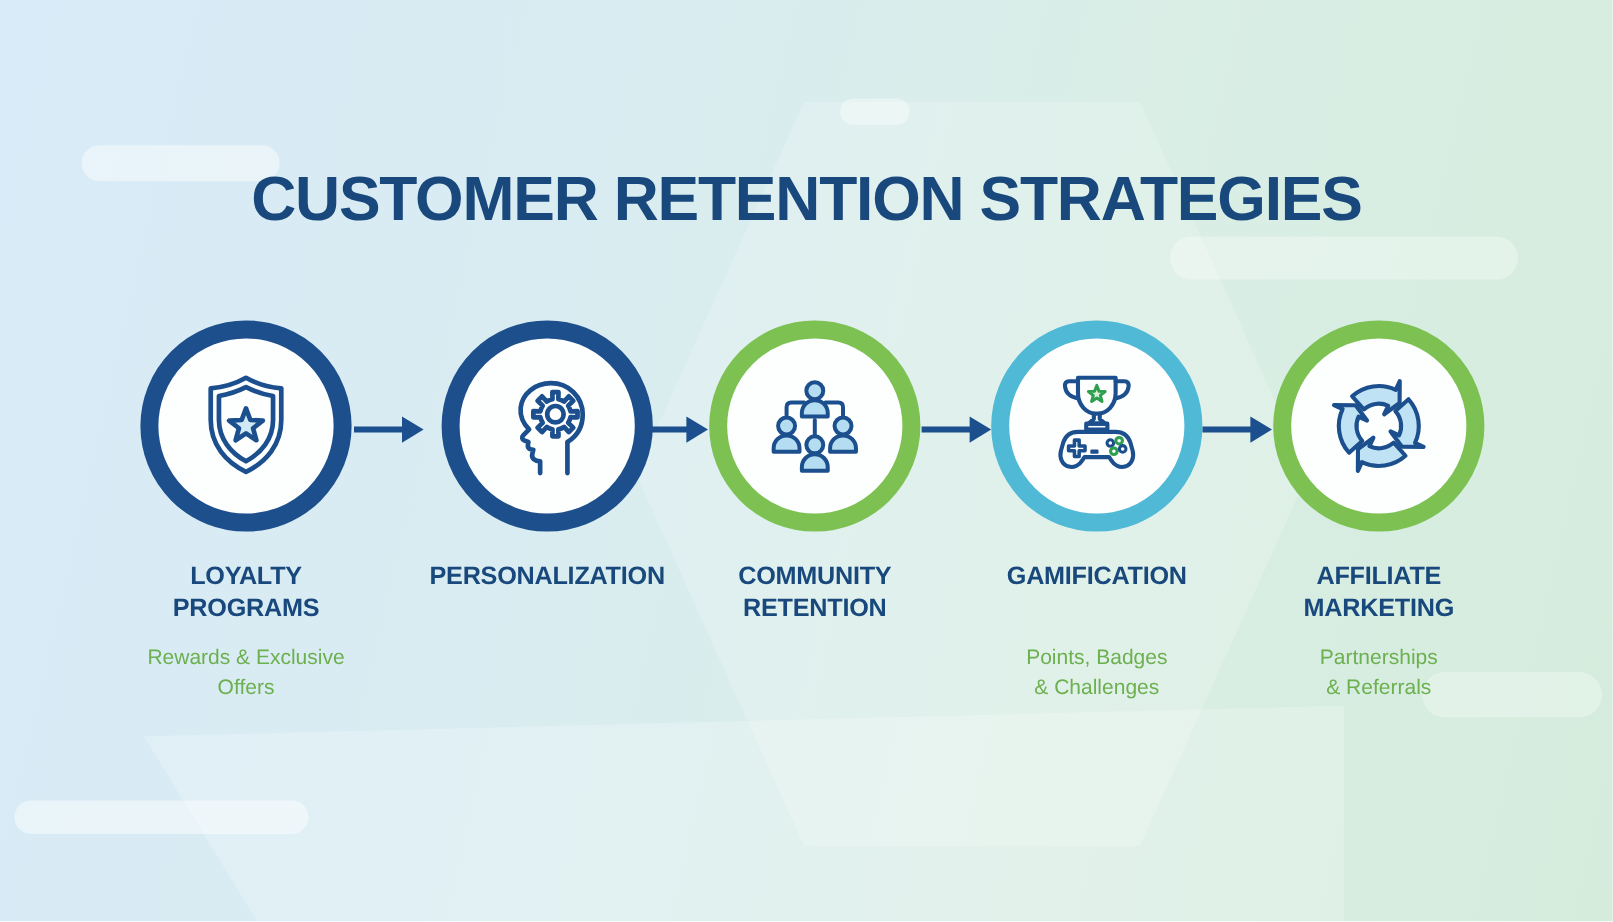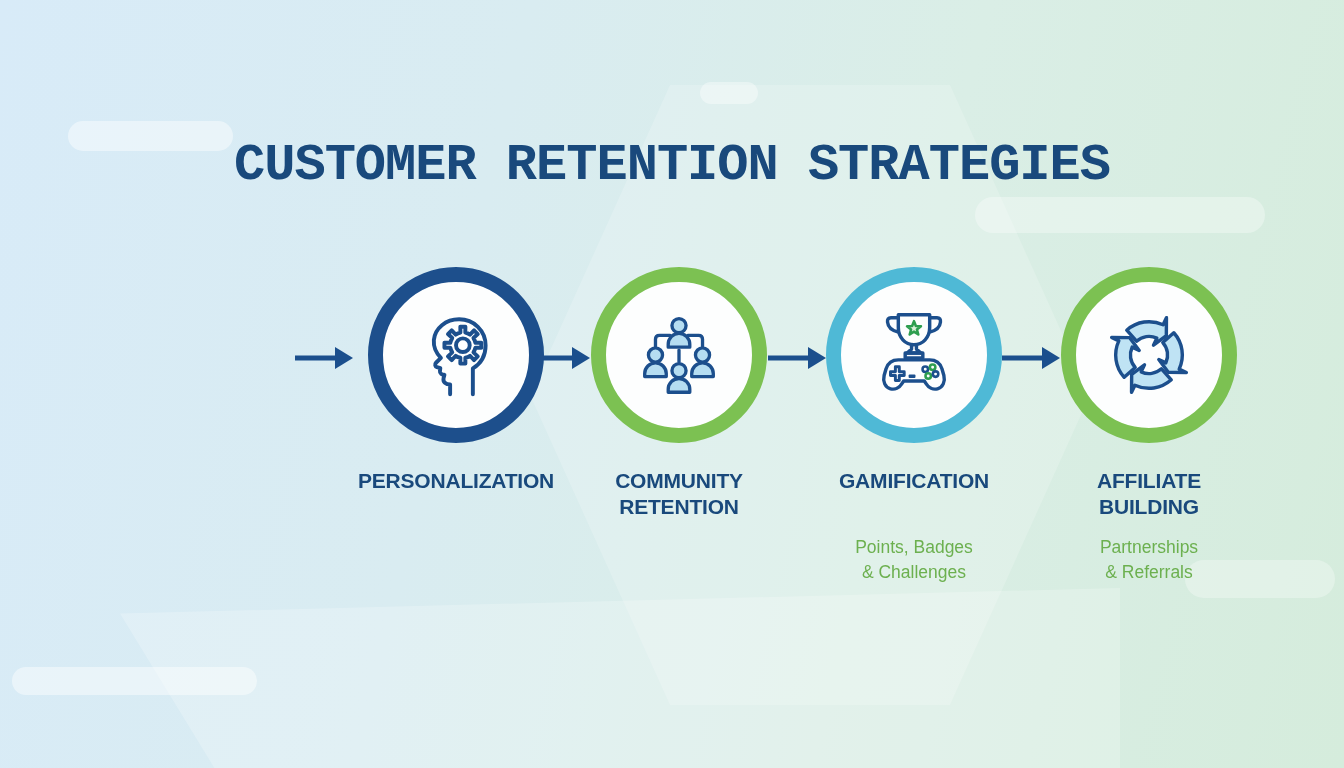--- a/index.html
+++ b/index.html
@@ -52,39 +52,54 @@
 <div class="stage">
 
   <div class="bg-hex"></div>
   <div class="bg-band"></div>
   <div class="bg-pill" style="left:68px;top:121px;width:165px;height:30px;"></div>
   <div class="bg-pill" style="left:700px;top:82px;width:58px;height:22px;background:rgba(255,255,255,.38);"></div>
   <div class="bg-pill" style="left:975px;top:197px;width:290px;height:36px;background:rgba(255,255,255,.32);"></div>
   <div class="bg-pill" style="left:12px;top:667px;width:245px;height:28px;"></div>
   <div class="bg-pill" style="left:1185px;top:560px;width:150px;height:38px;background:rgba(255,255,255,.30);"></div>
 
-  <h1 class="main-title" style="color: rgb(25, 73, 124); font-family: Liberation Mono, monospace;">CUSTOMER RETENTION STRATEGIES</h1>
+  <h1 class="main-title" style="color: rgb(25, 73, 124);">CUSTOMER RETENTION STRATEGIES</h1>
 
   <svg class="arrow" style="left: 293px; color: rgb(27, 79, 141);" width="62" height="26" viewBox="0 0 62 26">
       <line x1="2" y1="13" x2="44" y2="13" stroke="currentColor" stroke-width="5"></line>
       <polygon points="42,2 60,13 42,24" fill="currentColor"></polygon>
     </svg>
   <svg class="arrow" style="left: 530px; color: rgb(27, 79, 141);" width="62" height="26" viewBox="0 0 62 26">
       <line x1="2" y1="13" x2="44" y2="13" stroke="currentColor" stroke-width="5"></line>
       <polygon points="42,2 60,13 42,24" fill="currentColor"></polygon>
     </svg>
   <svg class="arrow" style="left: 766px; color: rgb(27, 79, 141);" width="62" height="26" viewBox="0 0 62 26">
       <line x1="2" y1="13" x2="44" y2="13" stroke="currentColor" stroke-width="5"></line>
       <polygon points="42,2 60,13 42,24" fill="currentColor"></polygon>
     </svg>
   <svg class="arrow" style="left: 1000px; color: rgb(27, 79, 141);" width="62" height="26" viewBox="0 0 62 26">
       <line x1="2" y1="13" x2="44" y2="13" stroke="currentColor" stroke-width="5"></line>
       <polygon points="42,2 60,13 42,24" fill="currentColor"></polygon>
     </svg>
 
+  <div class="col" style="left:95px">
+    <div class="circle" style="border-color: rgb(29, 79, 140);">
+      <svg width="98" height="98" viewBox="0 0 100 100">
+        <g fill="none" stroke="#1c4f8d" stroke-width="4" stroke-linejoin="round" stroke-linecap="round">
+          <path d="M50 9 C57 13 68 17 80 18 L80 45 C80 66 67 81 50 89 C33 81 20 66 20 45 L20 18 C32 17 43 13 50 9 Z"></path>
+          <path d="M50 17 C56 20 64 23 73 24.5 L73 45 C73 61 63 73 50 80 C37 73 27 61 27 45 L27 24.5 C36 23 44 20 50 17 Z"></path>
+          <path d="M50 35 L53.7 44.9 L64.3 45.4 L56.0 51.9 L58.8 62.1 L50 56.3 L41.2 62.1 L44.0 51.9 L35.7 45.4 L46.3 44.9 Z" fill="#cfe9f6"></path>
+        </g>
+      </svg>
+    </div>
+    <div class="s-title">LOYALTY
+PROGRAMS</div>
+    <div class="s-sub">Rewards &amp; Exclusive
+Offers</div>
+  </div>
 
   <div class="col" style="left:346px">
     <div class="circle" style="border-color: rgb(29, 79, 140);">
       <svg width="98" height="98" viewBox="0 0 100 100">
         <g fill="none" stroke="#1c4f8d" stroke-width="4" stroke-linejoin="round" stroke-linecap="round">
           <path d="M44 90 V80 C39.5 80 36.5 77.5 37.3 73.8 L38.2 70.2 C35.8 70.2 33.2 69.2 33.6 66.2 L34 63.5 L30.6 62.4 C28.6 61.7 28.1 59.4 29.6 57.9 L34.6 52.9 C29.6 47.9 26.9 41.2 27.4 34.7 C28.6 22.7 39.6 13.6 53.2 13.6 C68.2 13.6 80.2 25.2 80.2 40.2 C80.2 50.2 75.2 58.7 67.2 63.7 V90"></path>
           <g transform="translate(57,40)">
             <path fill="#ffffff" d="M12.8 -2.5 L18.8 -2.6 L18.8 2.6 L12.8 2.5 A13 13 0 0 1 10.8 7.3 L15.2 11.4 L11.4 15.2 L7.3 10.8 A13 13 0 0 1 2.5 12.8 L2.6 18.8 L-2.6 18.8 L-2.5 12.8 A13 13 0 0 1 -7.3 10.8 L-11.4 15.2 L-15.2 11.4 L-10.8 7.3 A13 13 0 0 1 -12.8 2.5 L-18.8 2.6 L-18.8 -2.6 L-12.8 -2.5 A13 13 0 0 1 -10.8 -7.3 L-15.2 -11.4 L-11.4 -15.2 L-7.3 -10.8 A13 13 0 0 1 -2.5 -12.8 L-2.6 -18.8 L2.6 -18.8 L2.5 -12.8 A13 13 0 0 1 7.3 -10.8 L11.4 -15.2 L15.2 -11.4 L10.8 -7.3 A13 13 0 0 1 12.8 -2.5 Z"></path>
             <circle cx="0" cy="0" r="7" fill="#ffffff"></circle>
           </g>
@@ -159,18 +174,18 @@
         </defs>
         <g fill="#bfe3f4" stroke="#1c4f8d" stroke-width="3.5" stroke-linejoin="round">
           <use href="#cyc"></use>
           <use href="#cyc" transform="rotate(90 50 50)"></use>
           <use href="#cyc" transform="rotate(180 50 50)"></use>
           <use href="#cyc" transform="rotate(270 50 50)"></use>
         </g>
       </svg>
     </div>
     <div class="s-title">AFFILIATE
-BUILDING</div>
+MARKETING</div>
     <div class="s-sub">Partnerships
 &amp; Referrals</div>
   </div>
 
 </div>
 
 </body></html>

